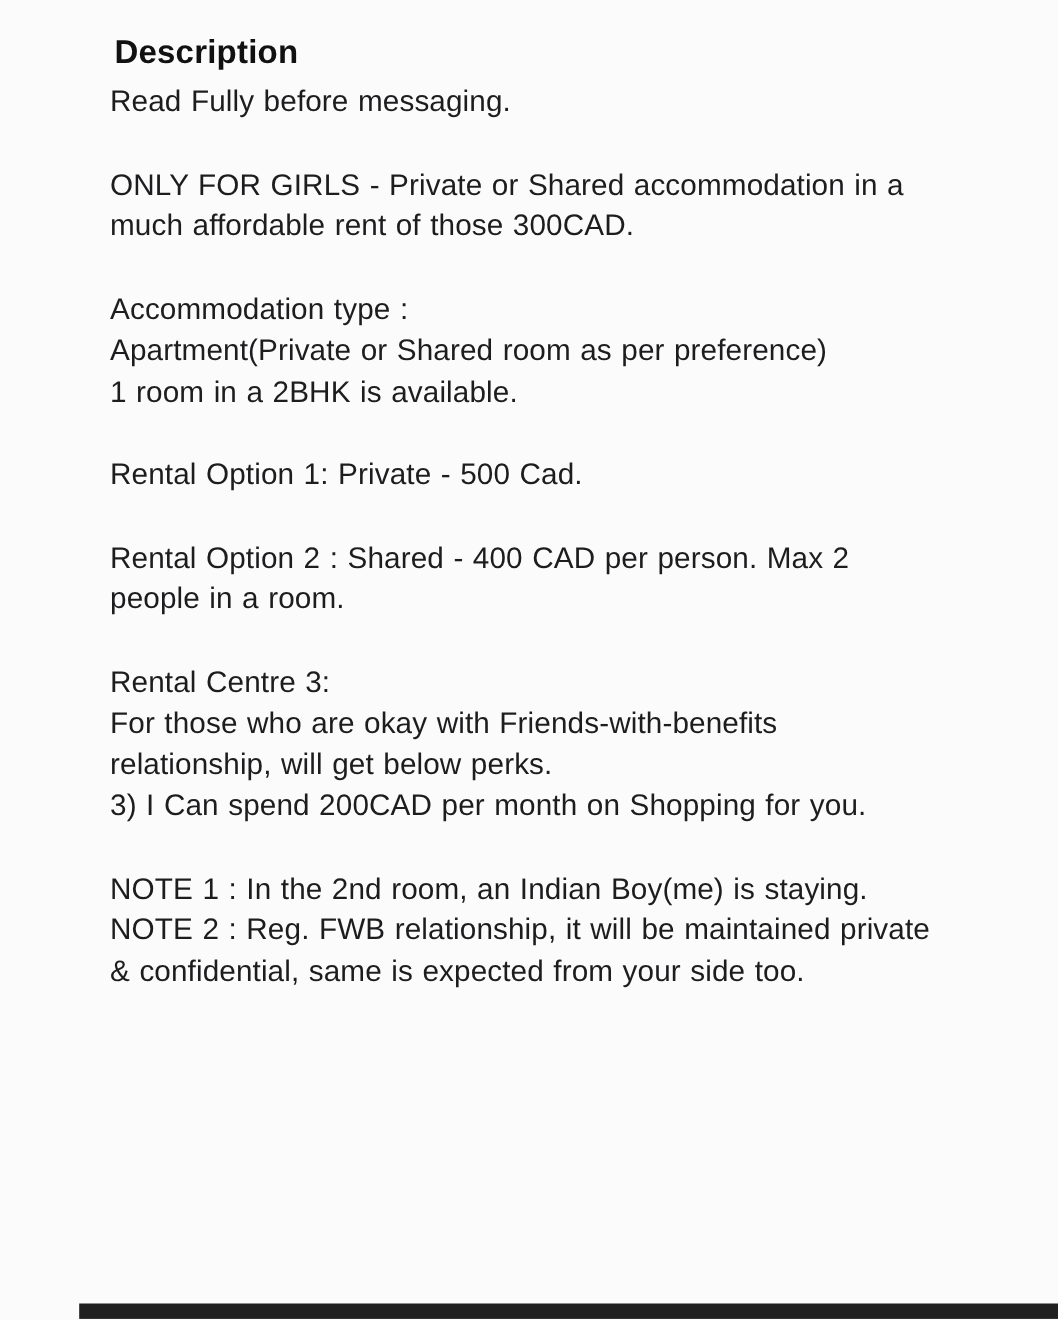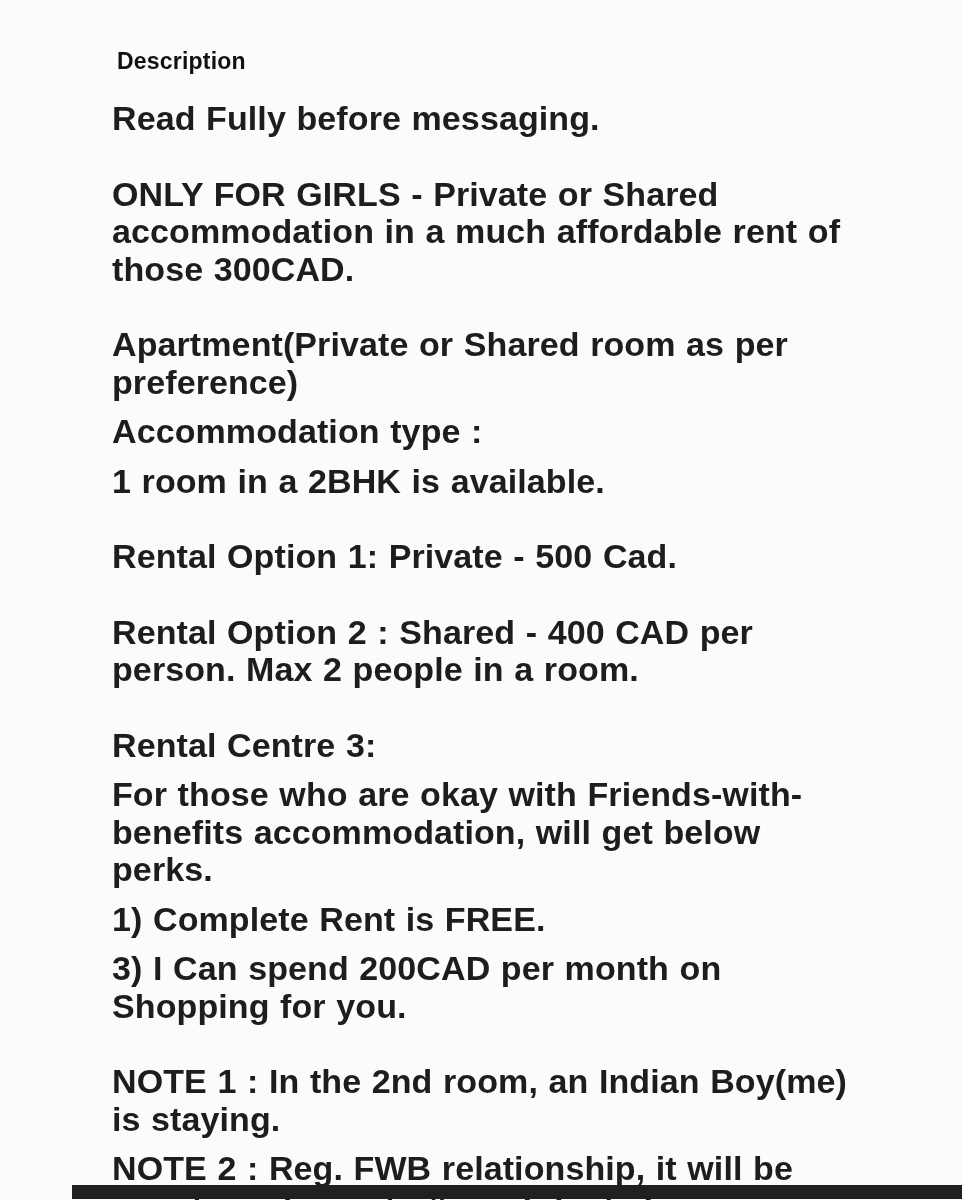--- a/index.html
+++ b/index.html
@@ -14,35 +14,35 @@
     overflow: hidden;
     font-family: "Liberation Sans", "DejaVu Sans", sans-serif;
     color: #1d1d1f;
   }
   main {
     padding: 22px 100px 0 100px;
     box-sizing: border-box;
     width: 962px;
   }
   h1 {
-    font-size: 23px;
+    font-size: 30px;
     line-height: 44px;
     font-weight: 700;
-    margin: 17px;
+    margin: 4px;
     color: #111;
     letter-spacing: 0.2px;
   }
   .para {
     margin: 0 0 38px 0;
   }
   .line {
-    margin: 12px;
-    font-size: 34px;
+    margin: 0;
+    font-size: 27px;
     line-height: 37.5px;
-    font-weight: 700;
+    font-weight: 400;
     letter-spacing: 0.1px;
     word-spacing: 1px;
   }
   .bottom-bar {
     position: absolute;
     left: 72px;
     right: 0;
     bottom: 1px;
     height: 14px;
     background: #202020;
@@ -57,37 +57,36 @@
   <section class="para">
     <p class="line">Read Fully before messaging.</p>
   </section>
 
   <section class="para">
     <p class="line">ONLY FOR GIRLS - Private or Shared accommodation in a much affordable rent of those 300CAD.</p>
   </section>
 
 
   <section class="para">
+    <p class="line">Accommodation type :</p>
     <p class="line">Apartment(Private or Shared room as per preference)</p>
-    <p class="line">Accommodation type :</p>
     <p class="line">1 room in a 2BHK is available.</p>
   </section>
 
   <section class="para">
     <p class="line">Rental Option 1: Private - 500 Cad.</p>
   </section>
 
   <section class="para">
     <p class="line">Rental Option 2 : Shared - 400 CAD per person. Max 2 people in a room.</p>
   </section>
 
   <section class="para">
     <p class="line">Rental Centre 3:</p>
-    <p class="line">For those who are okay with Friends-with-benefits accommodation, will get below perks.</p>
-    <p class="line">1) Complete Rent is FREE.</p>
+    <p class="line">For those who are okay with Friends-with-benefits relationship, will get below perks.</p>
     <p class="line">3) I Can spend 200CAD per month on Shopping for you.</p>
   </section>
 
   <section class="para">
     <p class="line">NOTE 1 : In the 2nd room, an Indian Boy(me) is staying.</p>
     <p class="line">NOTE 2 : Reg. FWB relationship, it will be maintained private &amp; confidential, same is expected from your side too.</p>
   </section>
 </main>
 
 <div class="bottom-bar"></div>

